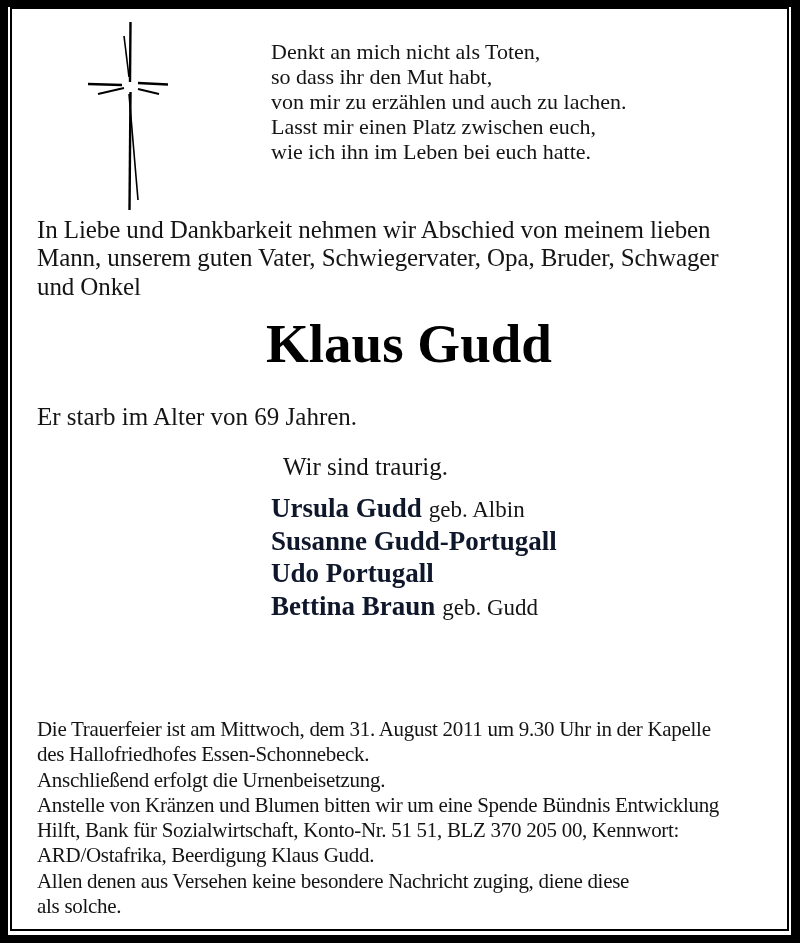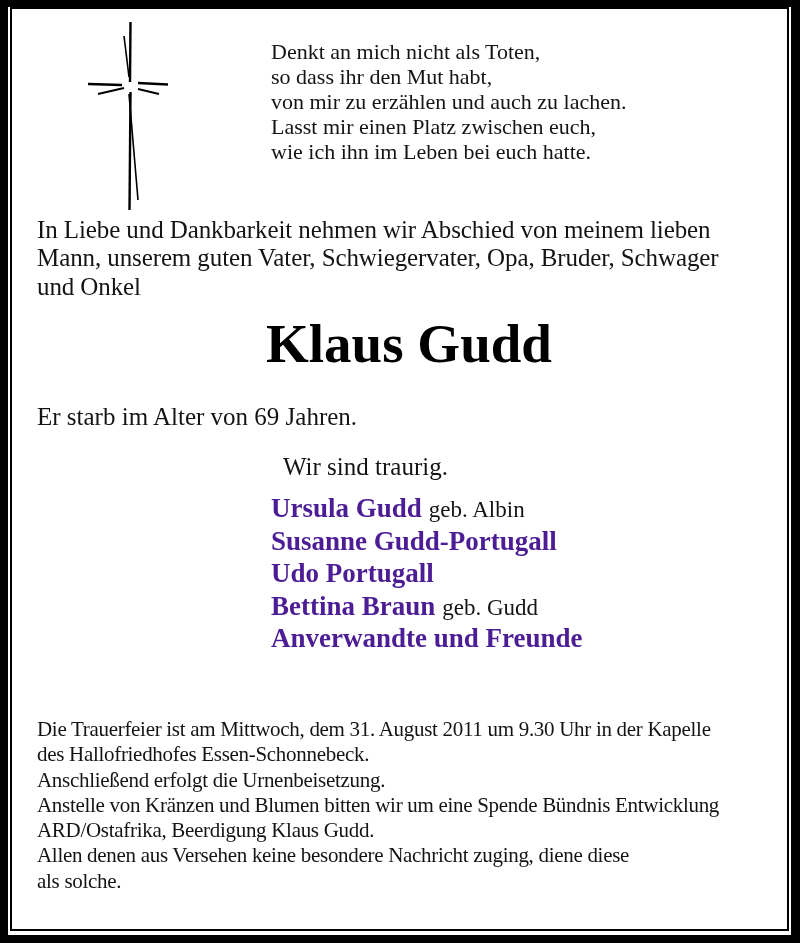--- a/index.html
+++ b/index.html
@@ -73,21 +73,21 @@
     line-height: 25px;
     white-space: nowrap;
   }
   .mourners {
     position: absolute;
     left: 271px; top: 493px;
     font-size: 27px;
     line-height: 31.5px;
     white-space: nowrap;
   }
-  .mourner-name { font-weight: bold; color: #4c1d95; }
+  .mourner-name { font-weight: bold; color: #0f172a; }
   .mourner-suffix { font-size: 23px; font-weight: normal; color: #141414; margin-left: 7px; }
   .details {
     position: absolute;
     left: 37px; top: 717px;
     font-size: 21px;
     line-height: 25.3px;
     letter-spacing: -0.3px;
     white-space: nowrap;
   }
   .line { display: block; }
@@ -140,28 +140,26 @@
     </span>
     <span class="line">
       <span class="mourner-name">Susanne Gudd-Portugall</span><span class="mourner-suffix"></span>
     </span>
     <span class="line">
       <span class="mourner-name">Udo Portugall</span><span class="mourner-suffix"></span>
     </span>
     <span class="line">
       <span class="mourner-name">Bettina Braun</span><span class="mourner-suffix">geb. Gudd</span>
     </span>
-    <span class="line">
-      <span class="mourner-name">Anverwandte und Freunde</span><span class="mourner-suffix"></span>
-    </span>
   </div>
 
   <div class="details">
     <span class="line">Die Trauerfeier ist am Mittwoch, dem 31. August 2011 um 9.30 Uhr in der Kapelle</span>
     <span class="line">des Hallofriedhofes Essen-Schonnebeck.</span>
     <span class="line">Anschließend erfolgt die Urnenbeisetzung.</span>
     <span class="line">Anstelle von Kränzen und Blumen bitten wir um eine Spende Bündnis Entwicklung</span>
+    <span class="line">Hilft, Bank für Sozialwirtschaft, Konto-Nr. 51 51, BLZ 370 205 00, Kennwort:</span>
     <span class="line">ARD/Ostafrika, Beerdigung Klaus Gudd.</span>
     <span class="line">Allen denen aus Versehen keine besondere Nachricht zuging, diene diese</span>
     <span class="line">als solche.</span>
   </div>
 
 </div>
 
 </body></html>

